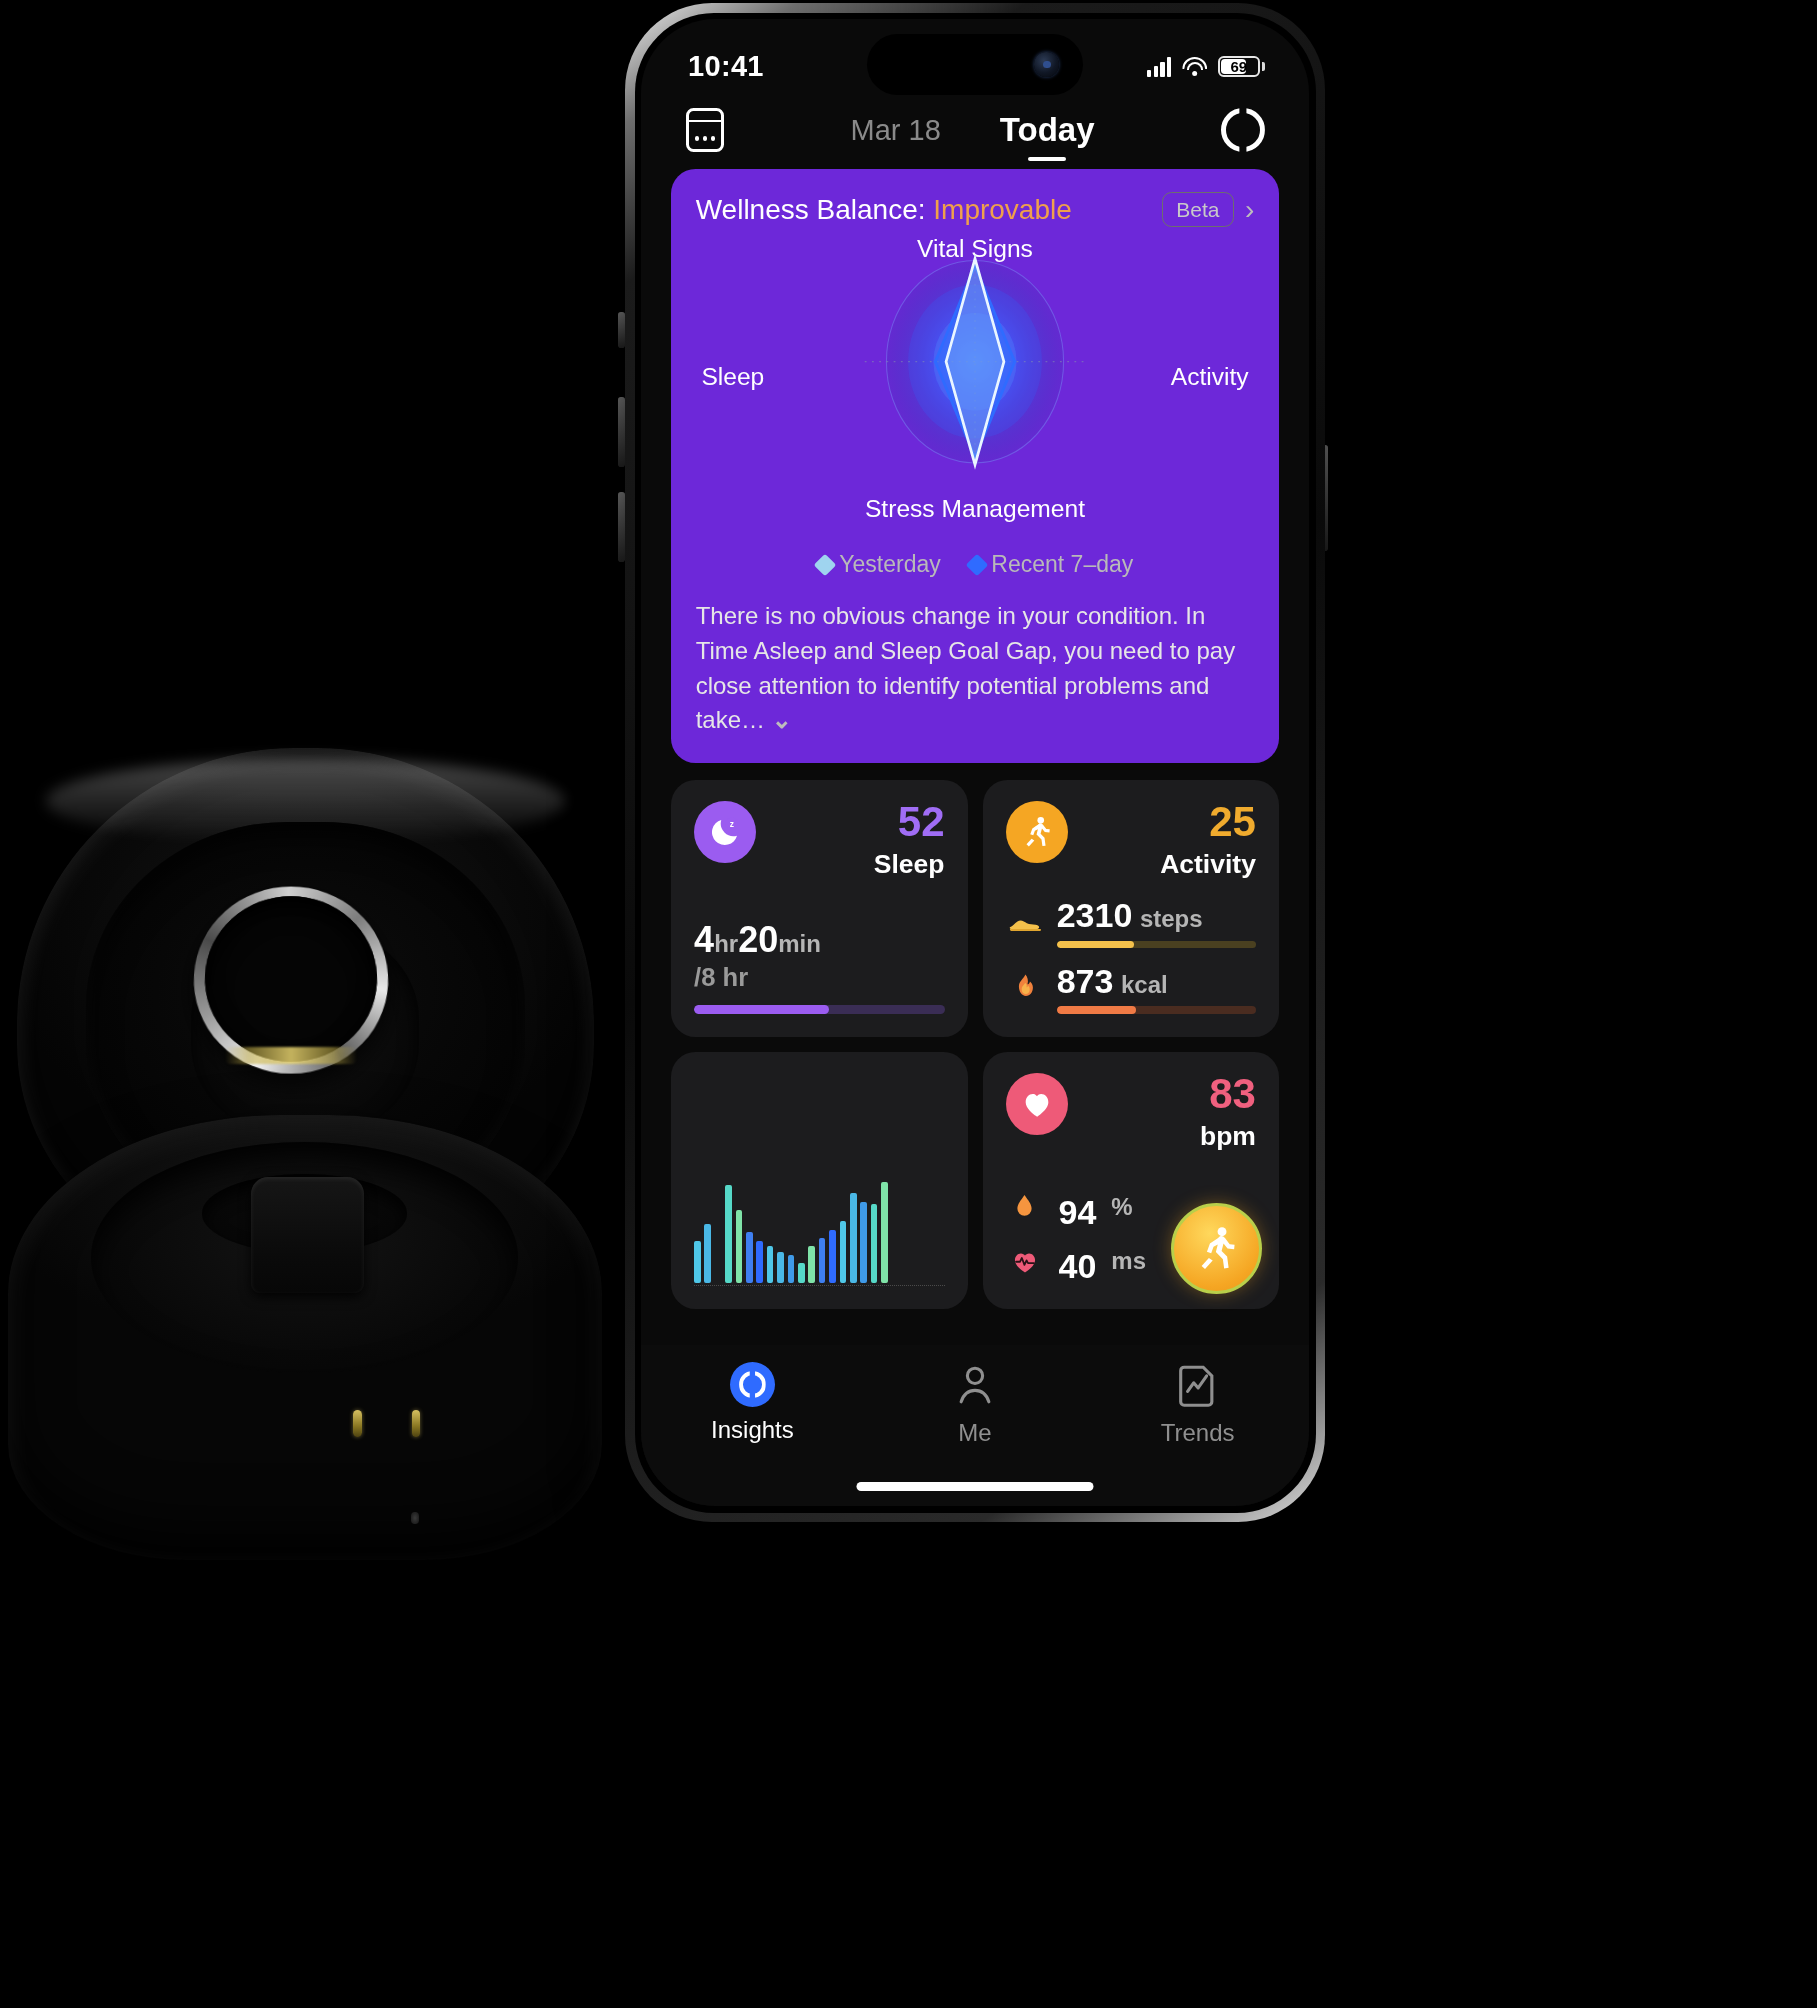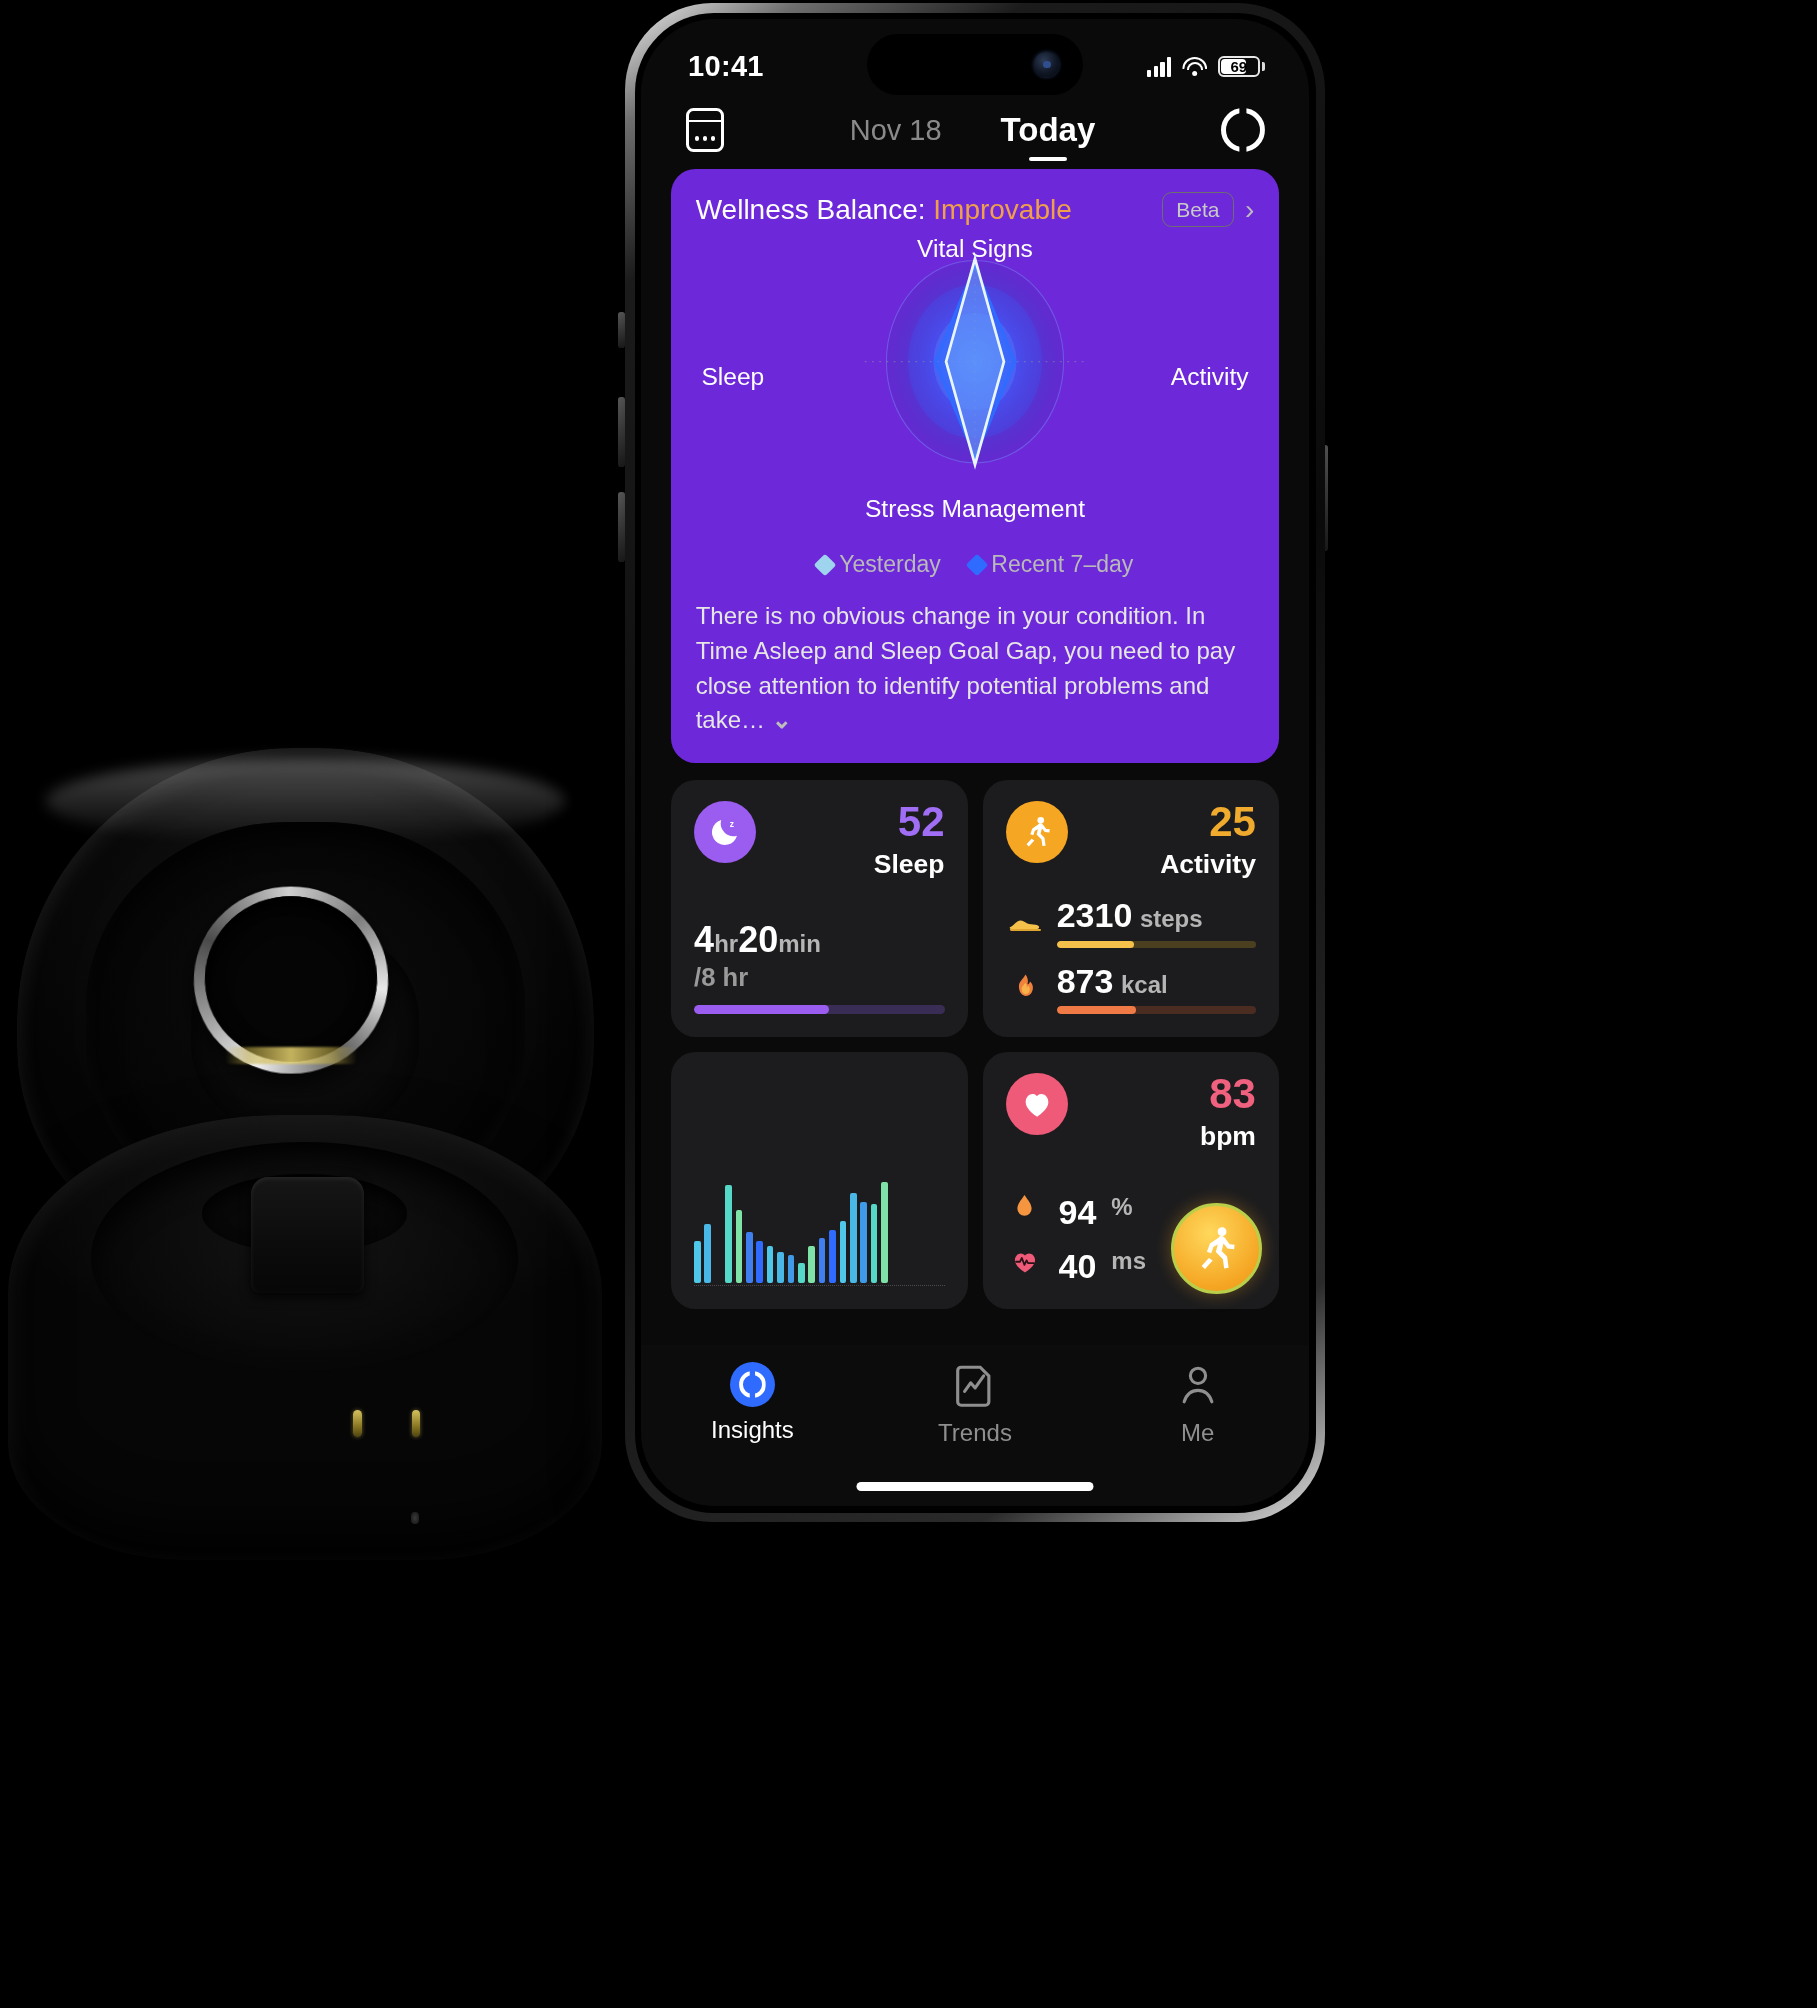--- a/index.html
+++ b/index.html
@@ -321,21 +321,21 @@
 
       <div class="navbar">
         <div class="cal-icon">
           <div class="cal-dots">
                 <i></i>
                 <i></i>
                 <i></i>
               </div>
         </div>
         <div class="nav-dates">
-          <div class="nav-date">Nov 18</div>
+          <div class="nav-date">Mar 18</div>
           <div class="nav-today">
             <span>Today</span>
             <span class="ul"></span>
           </div>
         </div>
         <div class="sync-icon"></div>
       </div>
 
       <div class="content">
 
@@ -542,34 +542,34 @@
       <div class="tabbar">
         <div class="tab">
           <div class="tab-ins">
                 <div class="ring2"></div>
               </div>
           <div class="tab-lab on">Insights</div>
         </div>
         <div class="tab">
           <div>
             <svg width="42" height="45" viewBox="0 0 24 26" fill="none" stroke="#8f8f8f" stroke-width="1.8">
+              <circle cx="12" cy="8" r="4.4"></circle>
+              <path d="M4 23c1.4-4.4 4.4-6.6 8-6.6s6.6 2.2 8 6.6" stroke-linecap="round"></path>
+            </svg>
+          </div>
+          <div class="tab-lab">Me</div>
+        </div>
+        <div class="tab">
+          <div>
+            <svg width="42" height="45" viewBox="0 0 24 26" fill="none" stroke="#8f8f8f" stroke-width="1.8">
               <path d="M4 3h11l5 5v15a2 2 0 0 1-2 2H4a2 2 0 0 1-2-2V5a2 2 0 0 1 2-2z"></path>
               <path d="M6 17l3.5-5 2.6 3L17 8" stroke-linecap="round" stroke-linejoin="round"></path>
             </svg>
           </div>
           <div class="tab-lab">Trends</div>
-        </div>
-        <div class="tab">
-          <div>
-            <svg width="42" height="45" viewBox="0 0 24 26" fill="none" stroke="#8f8f8f" stroke-width="1.8">
-              <circle cx="12" cy="8" r="4.4"></circle>
-              <path d="M4 23c1.4-4.4 4.4-6.6 8-6.6s6.6 2.2 8 6.6" stroke-linecap="round"></path>
-            </svg>
-          </div>
-          <div class="tab-lab">Me</div>
         </div>
         <div class="home-ind"></div>
       </div>
 
     </div>
    </div>
   </div>
 </div>
 
 

